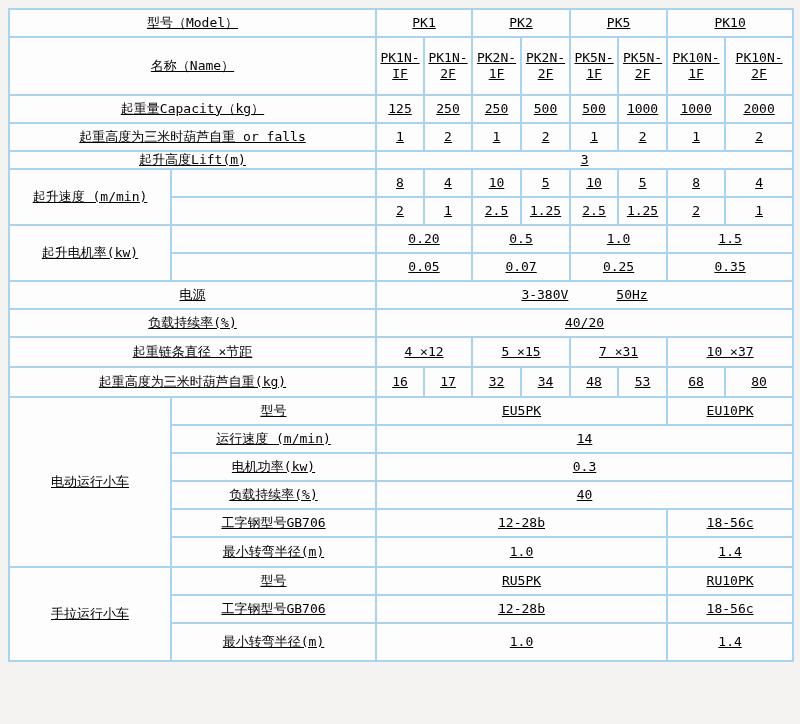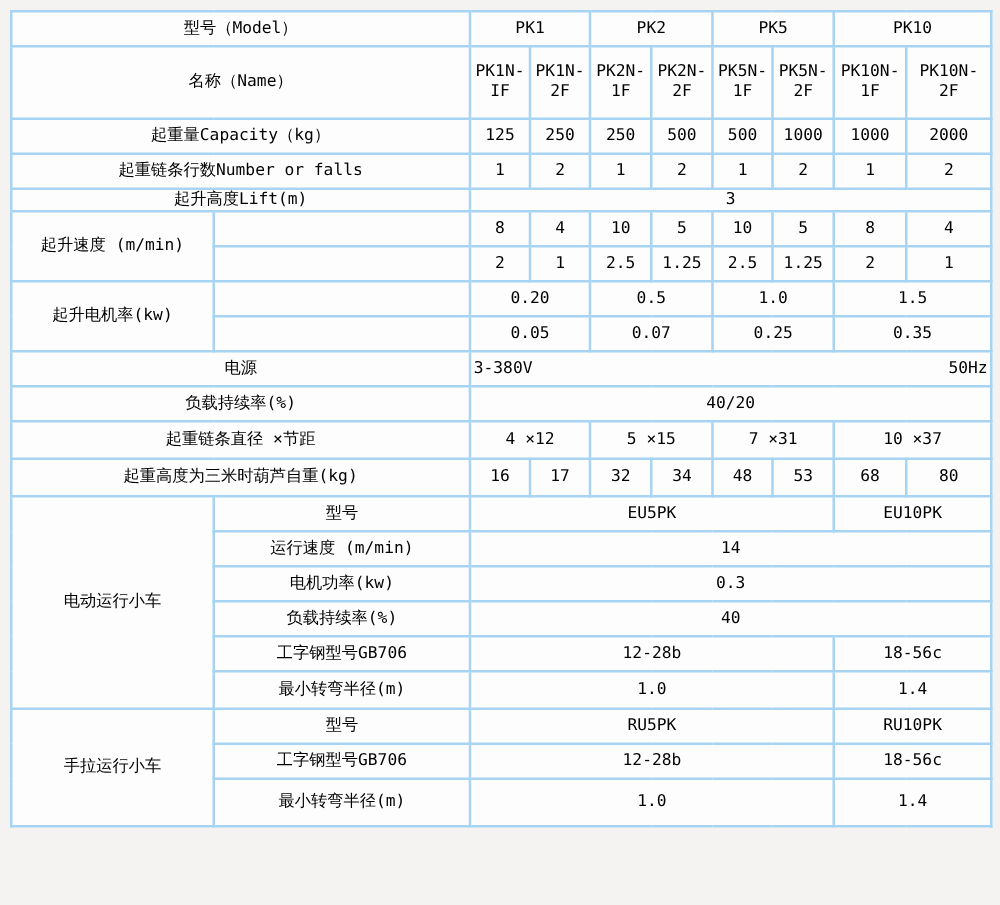--- a/index.html
+++ b/index.html
@@ -3,21 +3,21 @@
 <meta charset="utf-8">
 <style>
   html,body{margin:0;padding:0;}
   body{
     width:800px;height:724px;
     background:#f4f3f1;
     font-family:"DejaVu Sans Mono","DejaVu Sans",monospace;
     color:#000;
     position:relative;
   }
-  .table-wrap{position:absolute;left:8px;top:8px;}
+  .table-wrap{position:absolute;left:8px;top:8px;text-decoration:underline;}
   table.spec{
     border-collapse:collapse;
     table-layout:fixed;
     width:784px;
     background:#fdfdfd;
     border:2px solid #9db7c9;
   }
   td{
     border:2px solid #a6d4f2;
     text-align:center;
@@ -26,21 +26,21 @@
     line-height:1.25;
     padding:0 2px;
     overflow:hidden;
   }
   td.lbl{letter-spacing:0px;}
   tr.h28{height:28px;}
   tr.h26{height:18px;}
   tr.h30{height:30px;margin-top:44px;}
   tr.h38{height:38px;}
   tr.h58{height:58px;padding-left:48px;}
-  .dual{display:flex;justify-content:space-between;gap:48px;}
+  .dual{display:flex;justify-content:center;gap:48px;}
 </style>
 </head>
 <body>
 
 <div class="table-wrap">
 <table class="spec">
   <colgroup>
     <col style="width:162px">
         <col style="width:205px">
     <col style="width:48px">
@@ -80,21 +80,21 @@
     <td>250</td>
     <td>250</td>
     <td>500</td>
     <td>500</td>
     <td>1000</td>
     <td>1000</td>
     <td>2000</td>
   </tr>
 
   <tr class="h28">
-    <td colspan="2" class="lbl">起重链条行数Number or falls</td>
+    <td colspan="2" class="lbl">起重高度为三米时葫芦自重 or falls</td>
     <td>1</td>
     <td>2</td>
     <td>1</td>
     <td>2</td>
     <td>1</td>
     <td>2</td>
     <td>1</td>
     <td>2</td>
   </tr>
 

